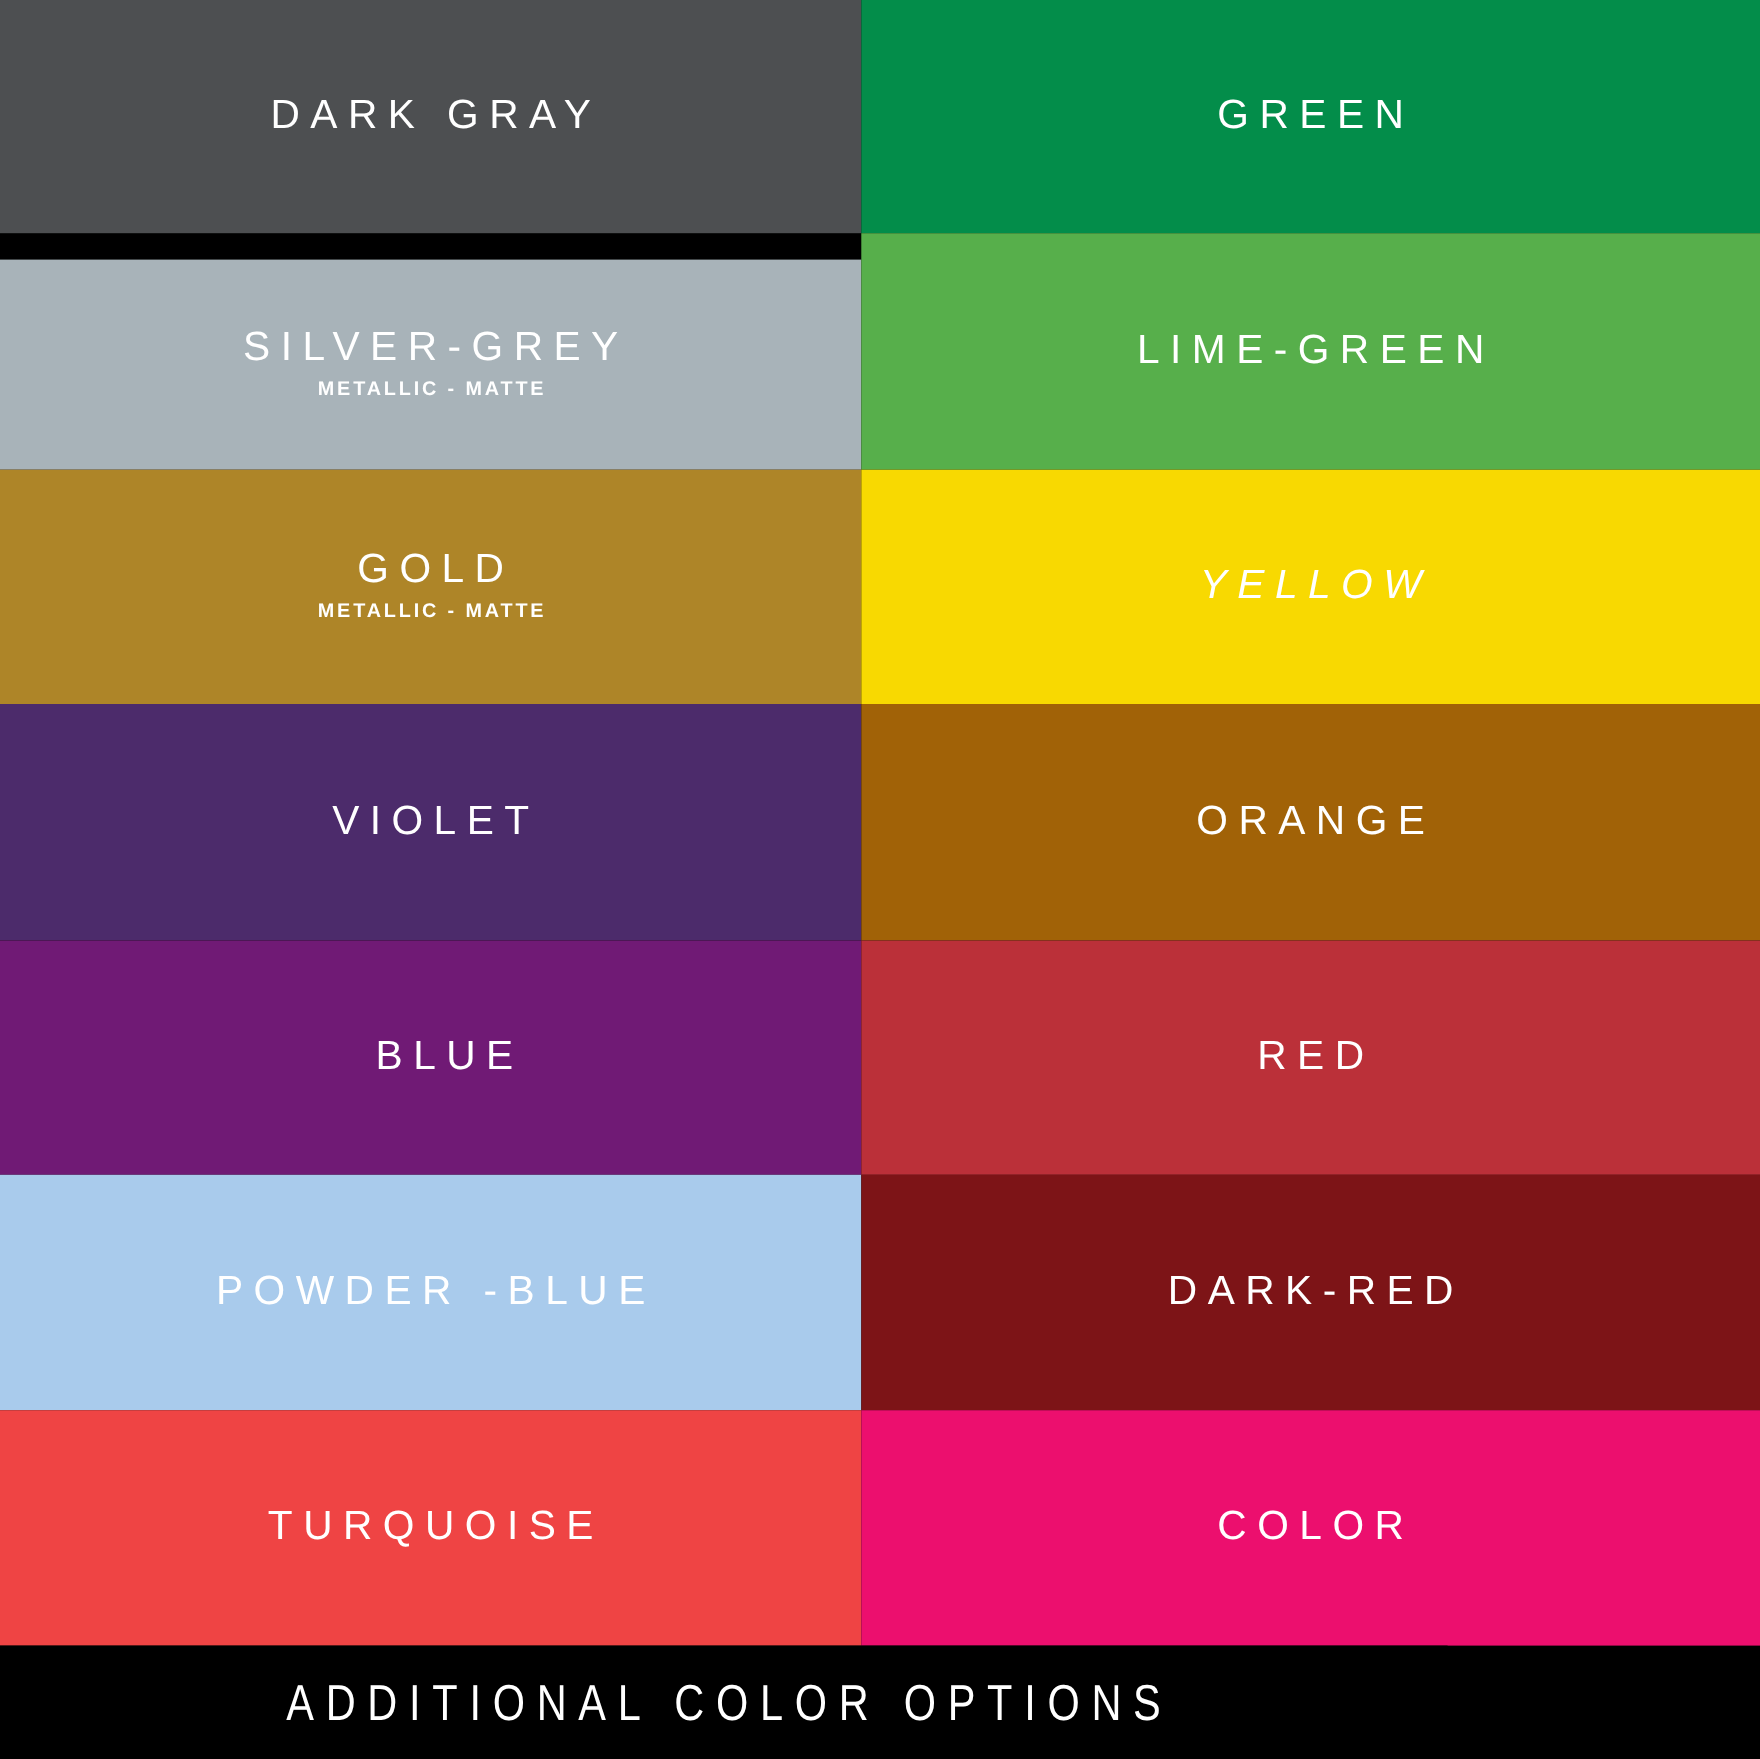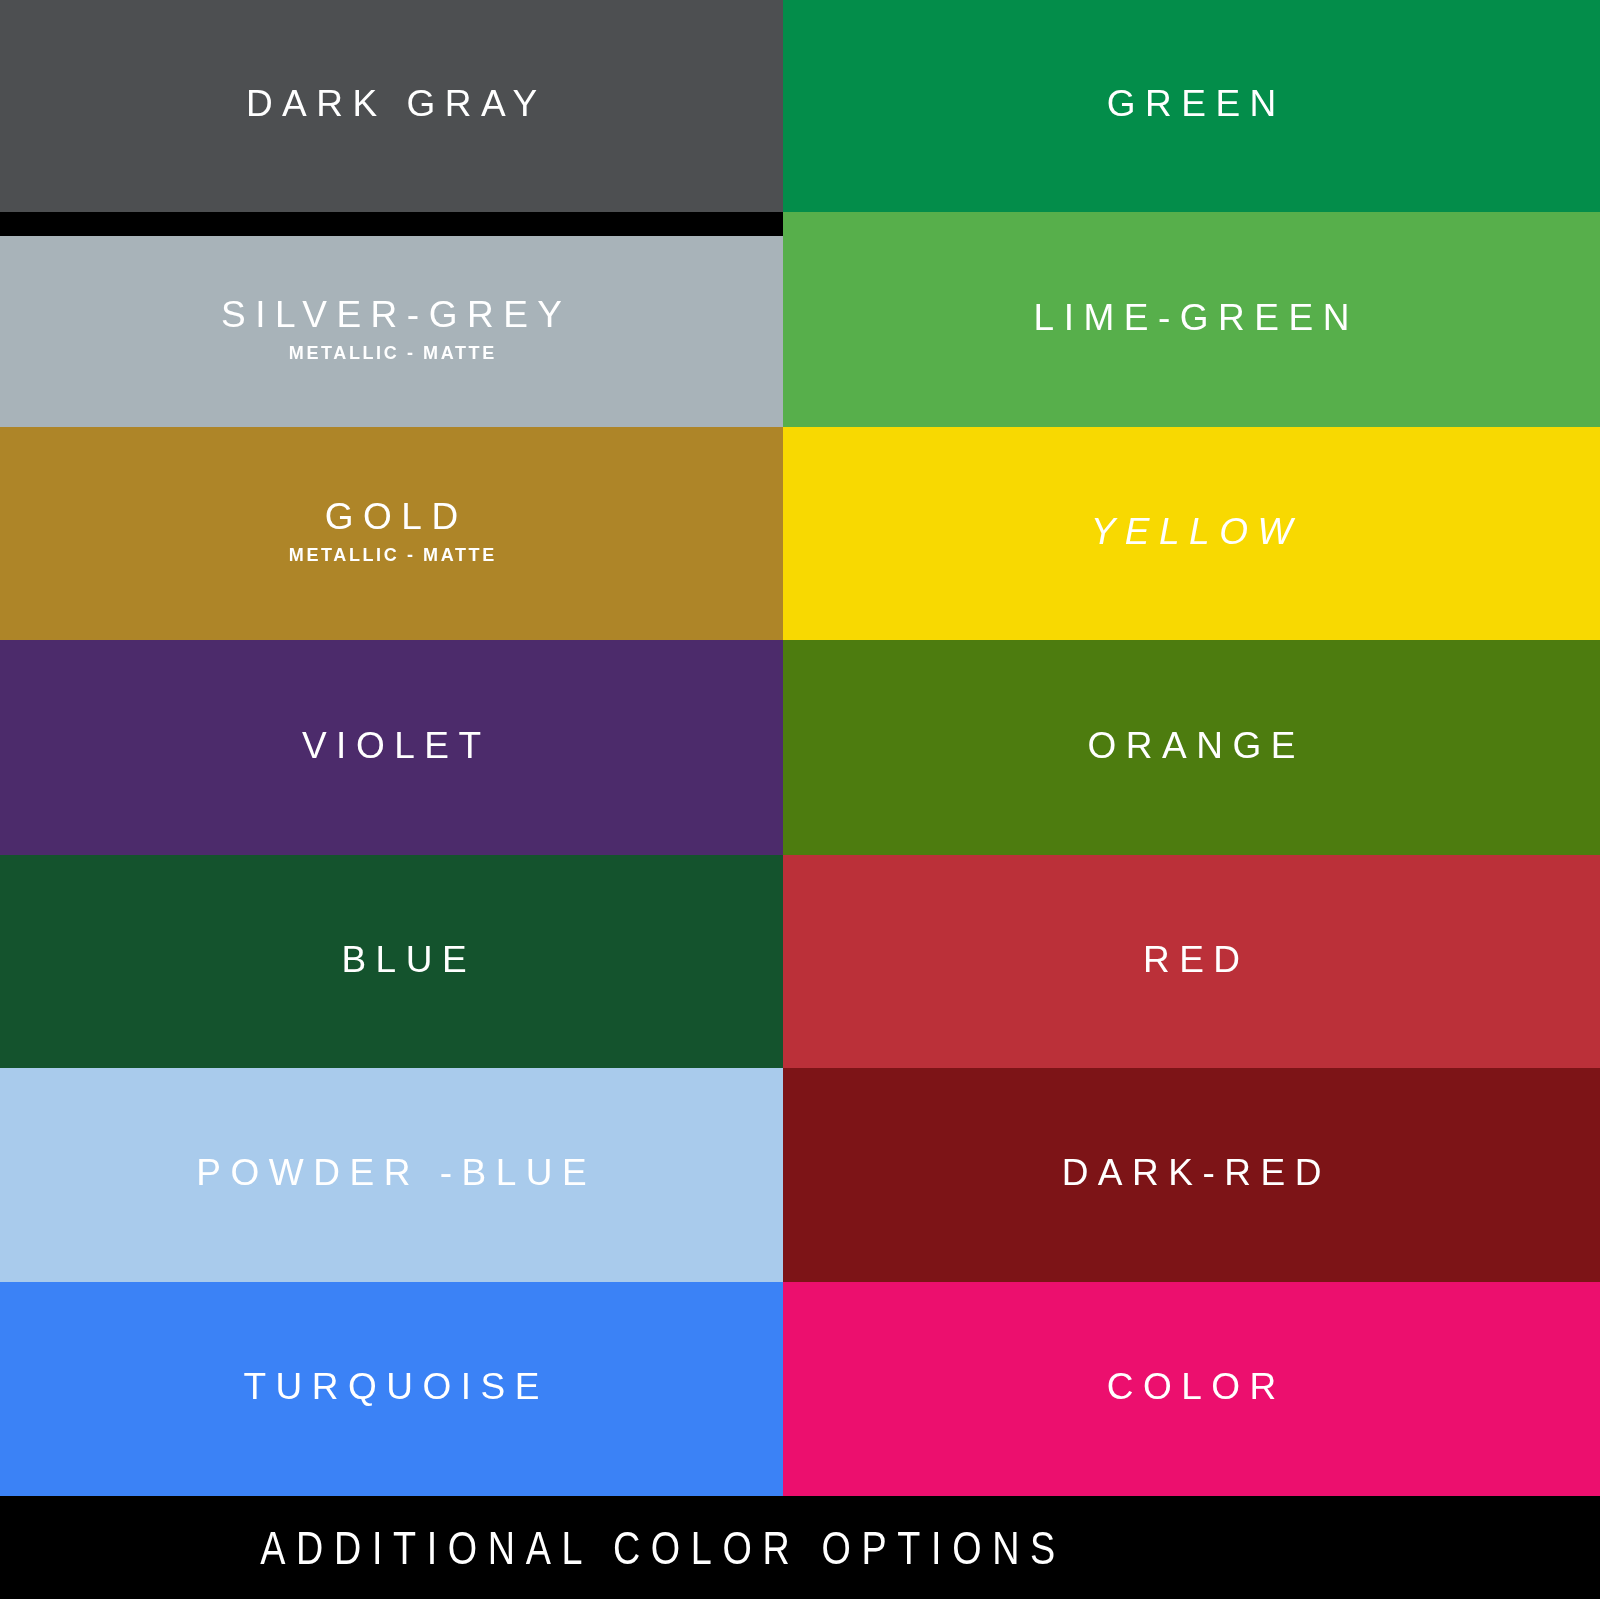--- a/index.html
+++ b/index.html
@@ -121,44 +121,44 @@
     </div>
     <div class="swatch" style="background: rgb(248, 217, 1); font-style: italic;">
       <div class="swatch-name">YELLOW</div>
 
     </div>
 
     <div class="swatch" style="background: rgb(76, 43, 107);">
       <div class="swatch-name">VIOLET</div>
 
     </div>
-    <div class="swatch" style="background: #4d7c0f;">
+    <div class="swatch" style="background: #a16207;">
       <div class="swatch-name">ORANGE</div>
 
     </div>
 
-    <div class="swatch" style="background: #14532d; padding-left: 25px;">
+    <div class="swatch" style="background: #701a75; padding-left: 25px;">
       <div class="swatch-name">BLUE</div>
 
     </div>
     <div class="swatch" style="background: rgb(187, 48, 57);">
       <div class="swatch-name">RED</div>
 
     </div>
 
     <div class="swatch" style="background: rgb(169, 203, 236);">
       <div class="swatch-name">POWDER -BLUE</div>
 
     </div>
     <div class="swatch" style="background: rgb(125, 20, 23);">
       <div class="swatch-name">DARK-RED</div>
 
     </div>
 
-    <div class="swatch" style="background: #3b82f6;">
+    <div class="swatch" style="background: #ef4444;">
       <div class="swatch-name">TURQUOISE</div>
 
     </div>
     <div class="swatch" style="background: rgb(236, 15, 110);">
       <div class="swatch-name">COLOR</div>
 
     </div>
 
   </div>
 

